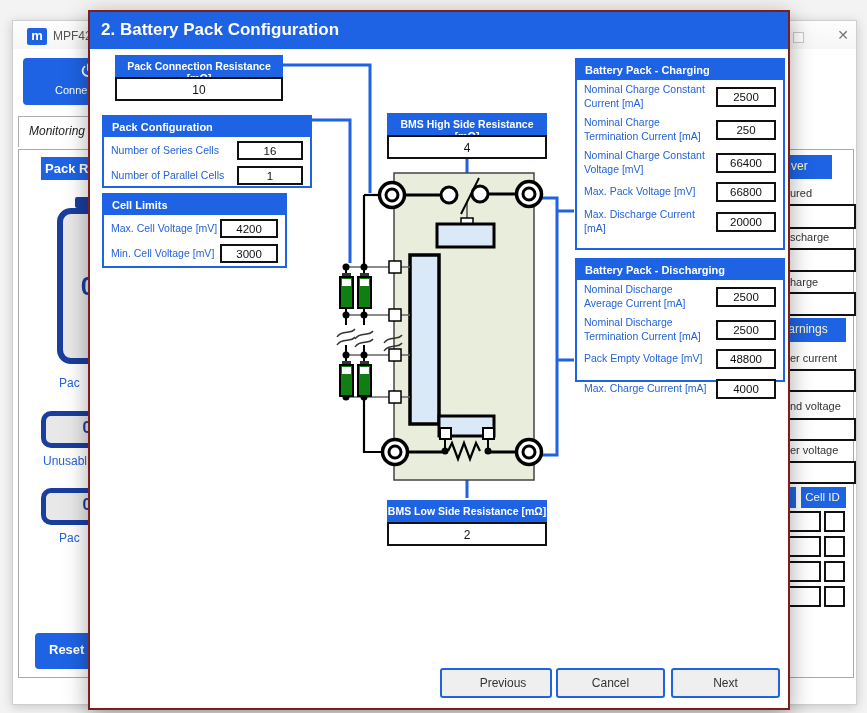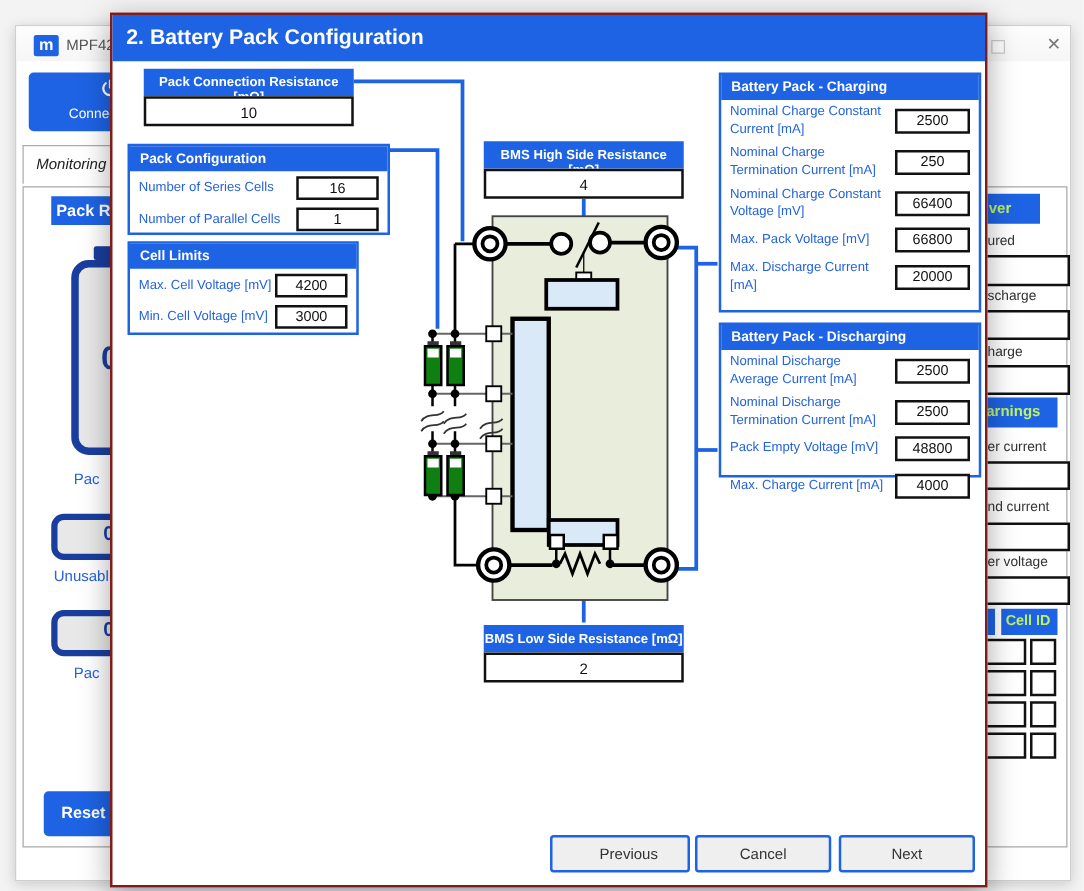--- a/index.html
+++ b/index.html
@@ -28,21 +28,21 @@
   .battery-nub { position:absolute; left:62px; top:176px; width:16px; height:11px; background:#1A3E9E; border-radius:2px; }
   .battery-body { position:absolute; left:44px; top:187px; width:86px; height:156px; border:6px solid #1A3E9E; border-radius:14px; background:#e8e8e8; }
   .battery-zero { position:absolute; left:44px; top:250px; width:62px; text-align:center; font-size:26px; font-weight:bold; color:#1A3E9E; }
   .blue-label { position:absolute; color:#2463D9; font-size:12px; }
   .stat-box { position:absolute; left:28px; width:101px; height:37px; border:5px solid #1A3E9E; border-radius:10px; background:#e8e8e8; }
   .stat-zero { position:absolute; left:28px; width:92px; text-align:center; font-size:16px; font-weight:bold; color:#1A3E9E; }
   .reset-btn { position:absolute; left:22px; top:612px; width:112px; height:36px; background:#1E63E4; border-radius:4px;
     color:#fff; font-weight:bold; font-size:13px; padding:9px 0 0 14px; }
   .bg-input { position:absolute; background:#fff; border:2px solid #111; }
   .bg-lbl { position:absolute; font-size:11px; color:#333; white-space:nowrap; }
-  .bg-hdr { position:absolute; background:#1E63E4; color:#bef264; font-weight:bold; font-size:12px; padding:4px 2px 0 5px; white-space:nowrap; overflow:hidden; }
+  .bg-hdr { position:absolute; background:#1E63E4; color:#fef9c3; font-weight:normal; font-size:12px; padding:4px 2px 0 5px; white-space:nowrap; overflow:hidden; }
 
   
   .dialog { position:absolute; left:88px; top:10px; width:702px; height:700px; background:#fff;
     border:2px solid #7f1d1d; box-shadow:0 6px 22px rgba(0,0,0,.35); z-index:10; }
   .dialog-titlebar { position:absolute; left:0; top:0; width:698px; height:37px; background:#1E63E4; }
   .dialog-title { color:#fff; font-size:17px; font-weight:bold; padding:8px 0 0 11px; }
 
   .d-abs { position:absolute; }
   .mini-hdr { background:#1E63E4; color:#fff; font-size:10.5px; font-weight:bold; text-align:center; padding-top:5px; height:22px; }
   .mini-input { background:#fff; border:2px solid #111; text-align:center; font-size:12px; color:#111; padding-top:4px; }
@@ -105,21 +105,21 @@
 <div class="bg-hdr" style="left:786px; top:155px; width:46px; height:24px;">ver</div>
 <div class="bg-lbl" style="left:790px; top:187px;">ured</div>
 <div class="bg-input" style="left:778px; top:204px; width:78px; height:25px;"></div>
 <div class="bg-lbl" style="left:790px; top:231px;">scharge</div>
 <div class="bg-input" style="left:778px; top:248px; width:78px; height:24px;"></div>
 <div class="bg-lbl" style="left:790px; top:276px;">harge</div>
 <div class="bg-input" style="left:778px; top:292px; width:78px; height:24px;"></div>
 <div class="bg-hdr" style="left:770px; top:318px; width:76px; height:24px;">Learnings</div>
 <div class="bg-lbl" style="left:790px; top:352px;">er current</div>
 <div class="bg-input" style="left:778px; top:369px; width:78px; height:23px;"></div>
-<div class="bg-lbl" style="left:790px; top:400px;">nd current</div>
+<div class="bg-lbl" style="left:790px; top:400px;">nd voltage</div>
 <div class="bg-input" style="left:778px; top:418px; width:78px; height:23px;"></div>
 <div class="bg-lbl" style="left:790px; top:444px;">er voltage</div>
 <div class="bg-input" style="left:778px; top:461px; width:78px; height:23px;"></div>
 <div class="bg-hdr" style="left:778px; top:487px; width:18px; height:21px; font-size:11px;"></div>
 <div class="bg-hdr" style="left:801px; top:487px; width:45px; height:21px; font-size:11.5px; text-align:center; padding-left:0;">Cell ID</div>
 <div class="bg-input" style="left:770px; top:511px; width:51px; height:21px;"></div>
 <div class="bg-input" style="left:824px; top:511px; width:21px; height:21px;"></div>
 <div class="bg-input" style="left:770px; top:536px; width:51px; height:21px;"></div>
 <div class="bg-input" style="left:824px; top:536px; width:21px; height:21px;"></div>
 <div class="bg-input" style="left:770px; top:561px; width:51px; height:21px;"></div>

